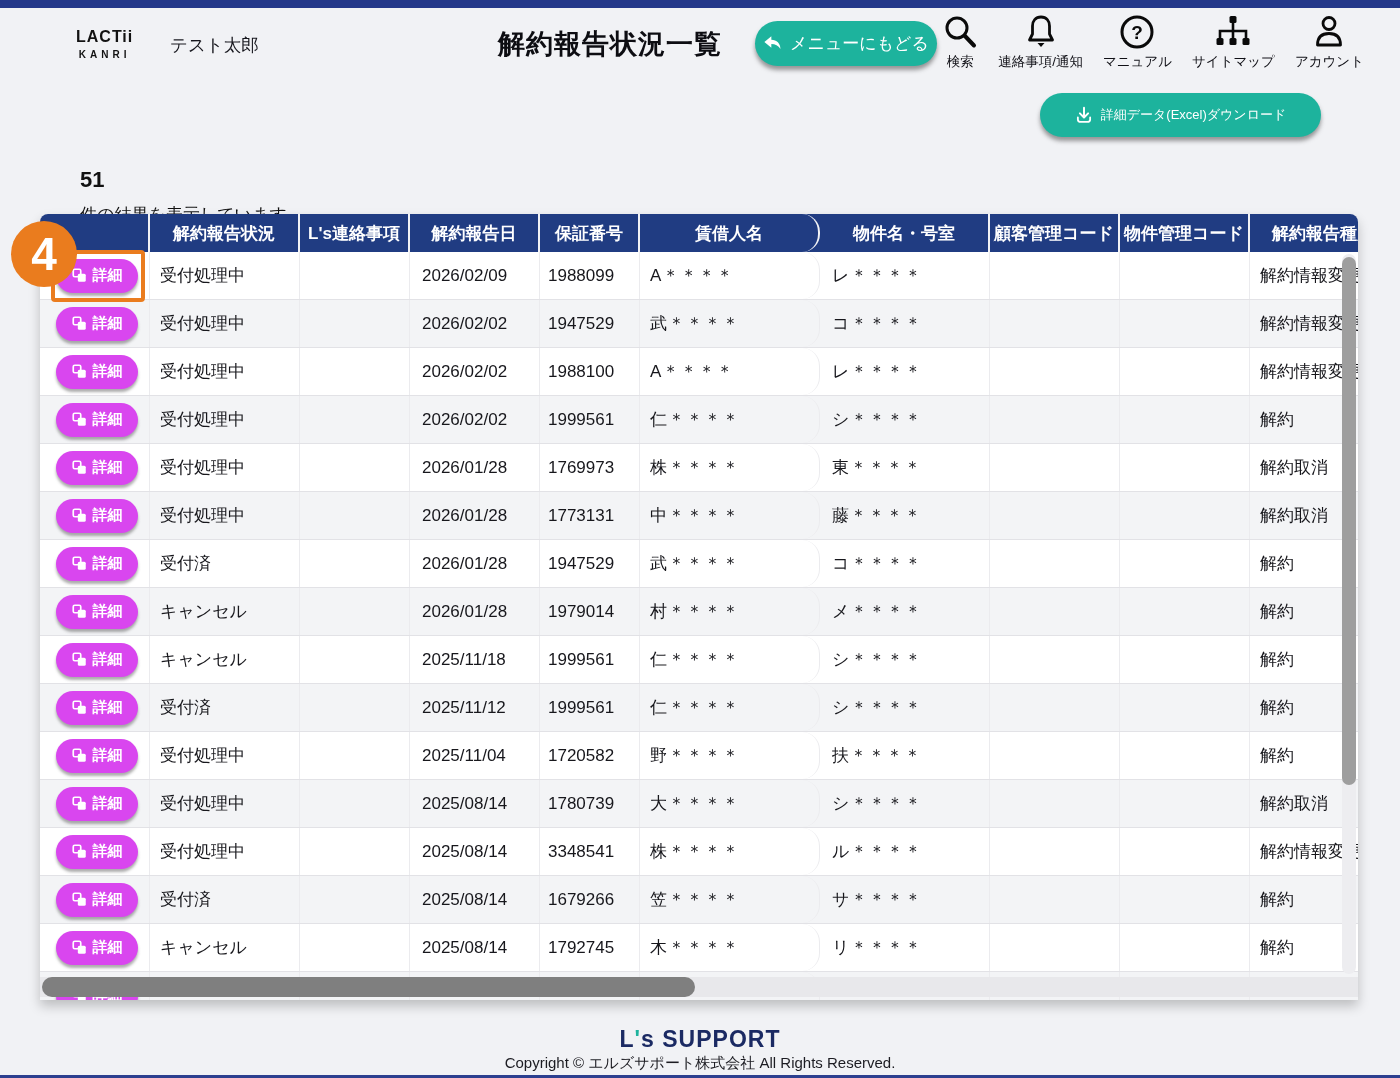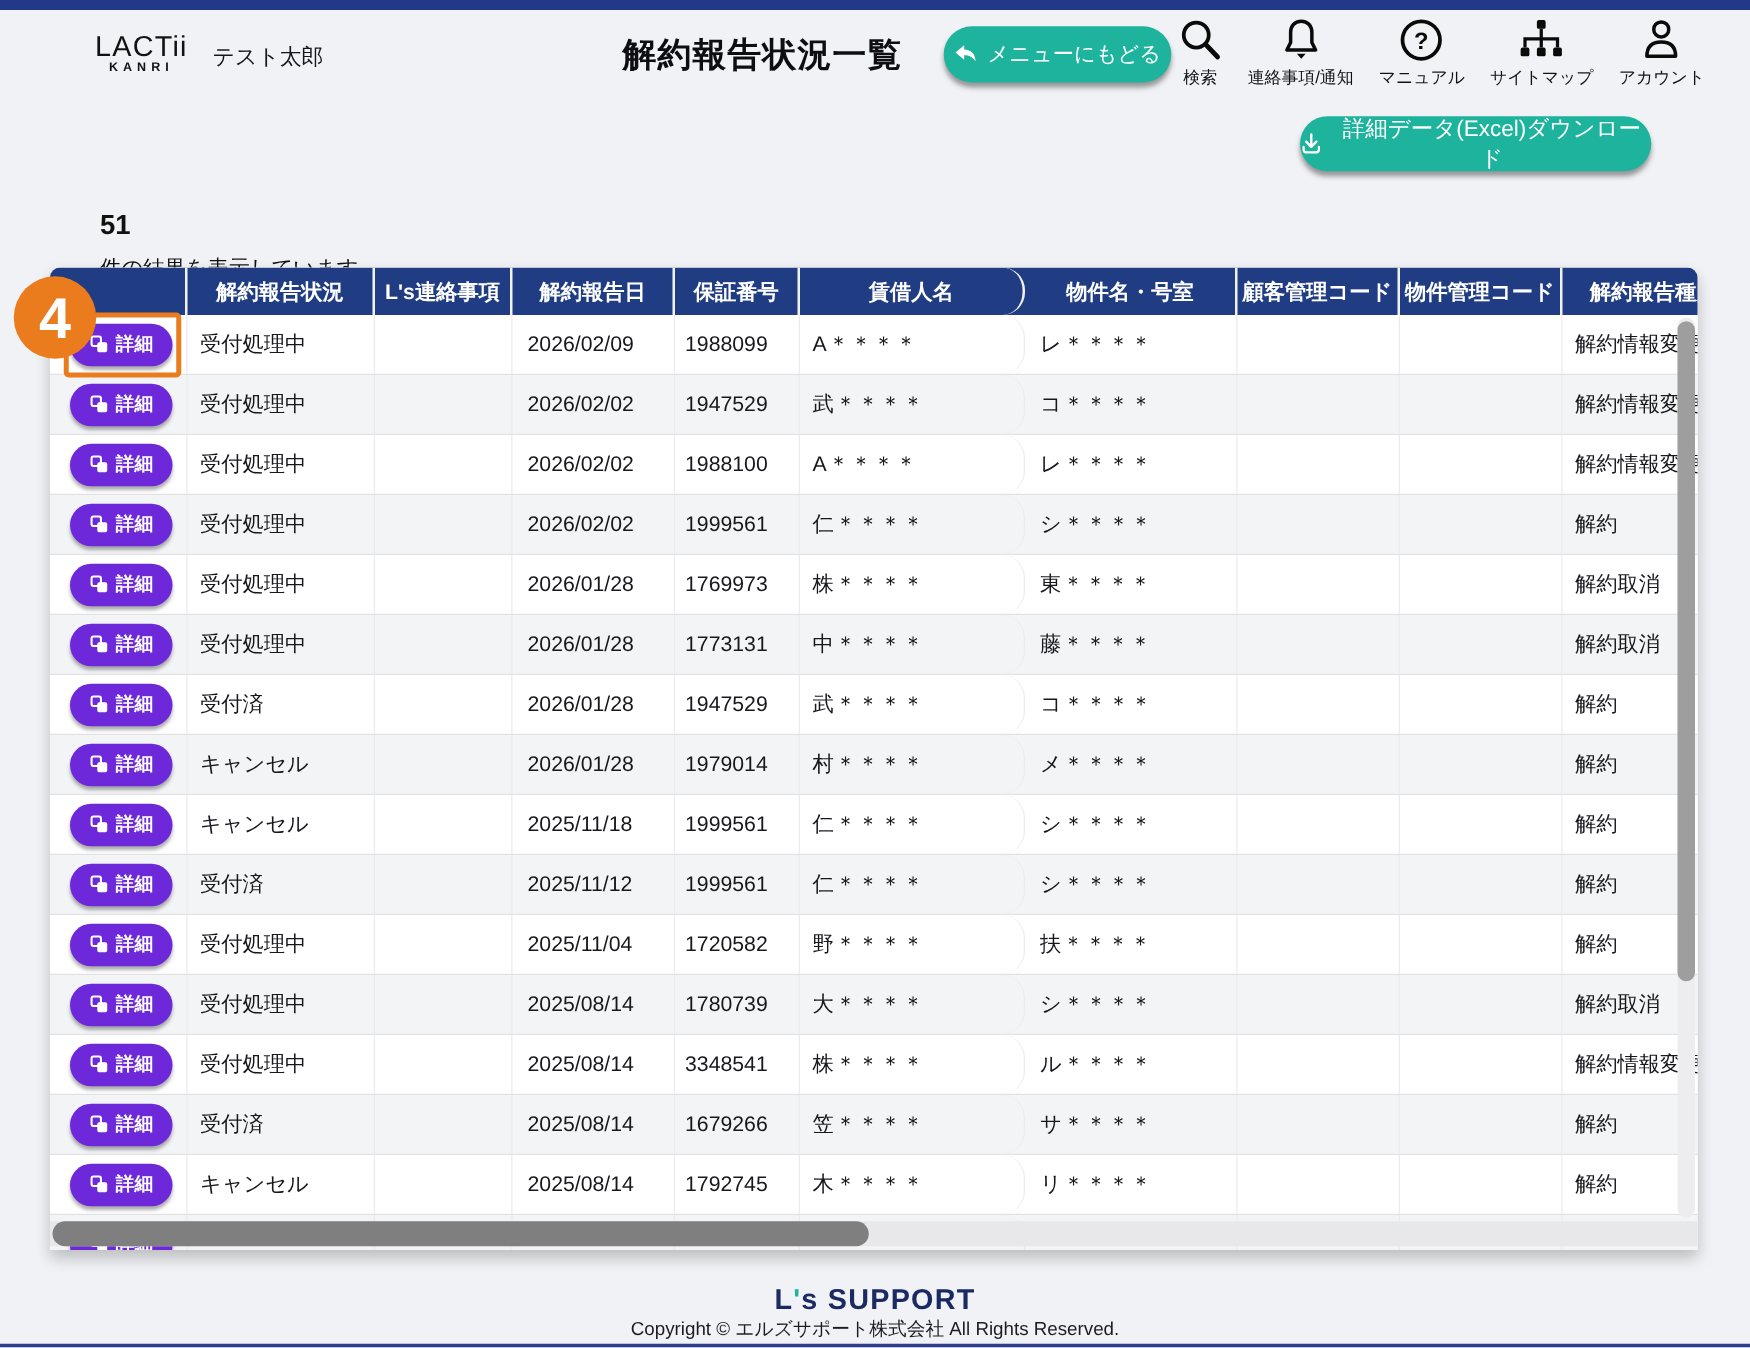--- a/index.html
+++ b/index.html
@@ -9,33 +9,33 @@
     font-family:"Liberation Sans","DejaVu Sans",sans-serif;
     background:#f1f2f5;
     overflow:hidden;
     color:#111;
   }
   .top-strip { position:absolute; left:0; top:0; width:1400px; height:8px; background:#24388a; }
   .bottom-strip { position:absolute; left:0; top:1075px; width:1400px; height:3px; background:#2c3f8f; }
 
   
   .logo { position:absolute; left:76px; top:25px; text-align:center; color:#121212; }
-  .logo .l1 { font-size:23px; font-weight:normal; letter-spacing:1px; line-height:24px; }
+  .logo .l1 { font-size:16px; font-weight:bold; letter-spacing:1px; line-height:24px; }
   .logo .l2 { font-size:10px; font-weight:bold; letter-spacing:4px; line-height:11px; }
   .user-name { position:absolute; left:170px; top:33px; font-size:17.5px; color:#15151c; }
   .page-title { position:absolute; left:498px; top:26px; font-size:27px; font-weight:bold; color:#0d0d12; letter-spacing:1px; }
 
   .teal-btn {
     position:absolute; display:flex; align-items:center; justify-content:center; gap:8px;
     background:#1db39d; color:#fff; border:none; border-radius:24px;
     box-shadow:0 4px 4px rgba(60,60,60,.5); cursor:pointer;
     font-family:inherit;
   }
   .menu-btn { left:755px; top:21px; width:182px; height:45px; font-size:17px; }
-  .dl-btn  { left:1040px; top:93px; width:281px; height:44px; font-size:18px; }
+  .dl-btn  { left:1040px; top:93px; width:281px; height:44px; font-size:13px; }
 
   .nav { position:absolute; right:36px; top:12px; display:flex; align-items:flex-end; gap:20px; }
   .nav-item { display:flex; flex-direction:column; align-items:center; gap:3px; cursor:pointer; }
   .nav-item .ic { height:38px; display:flex; align-items:flex-end; justify-content:center; }
   .nav-item .lbl { font-size:13.5px; color:#101016; white-space:nowrap; }
 
   
   .results { position:absolute; left:80px; top:167px; display:flex; align-items:baseline; gap:10px;flex-direction:column; }
   .results .cnt { font-size:22px; font-weight:bold; }
   .results .txt { font-size:17px; }
@@ -74,21 +74,21 @@
   .c-date   { padding-left:12px; }
   .c-gno    { padding-left:8px;  }
   .c-tenant { padding-left:10px; letter-spacing:1px; }
   .c-prop   { padding-left:12px; letter-spacing:1px; }
   .c-rtype  { padding-left:10px; }
   .c-detail { justify-content:flex-start; padding-left:16px; }
 
   .detail-btn {
     display:flex; align-items:center; justify-content:center; gap:6px;
     width:82px; height:34px; border-radius:17px; border:none;
-    background:#6d28d9; color:#fff; font-size:15px; font-weight:bold;
+    background:#d946ef; color:#fff; font-size:15px; font-weight:bold;
     box-shadow:0 3px 3px rgba(70,70,70,.45); cursor:pointer; font-family:inherit;
   }
 
   
   .v-track { position:absolute; right:2px; top:40px; bottom:26px; width:14px; background:#ededf0; border-radius:7px; }
   .v-thumb { position:absolute; right:2px; top:43px; width:14px; height:528px; background:#9e9e9e; border-radius:7px; }
   .h-track { position:absolute; left:0; right:0; bottom:3px; height:20px; background:#e8e8eb; }
   .h-thumb { position:absolute; left:2px; bottom:3px; width:653px; height:20px; background:#7f7f7f; border-radius:10px; }
 
   

